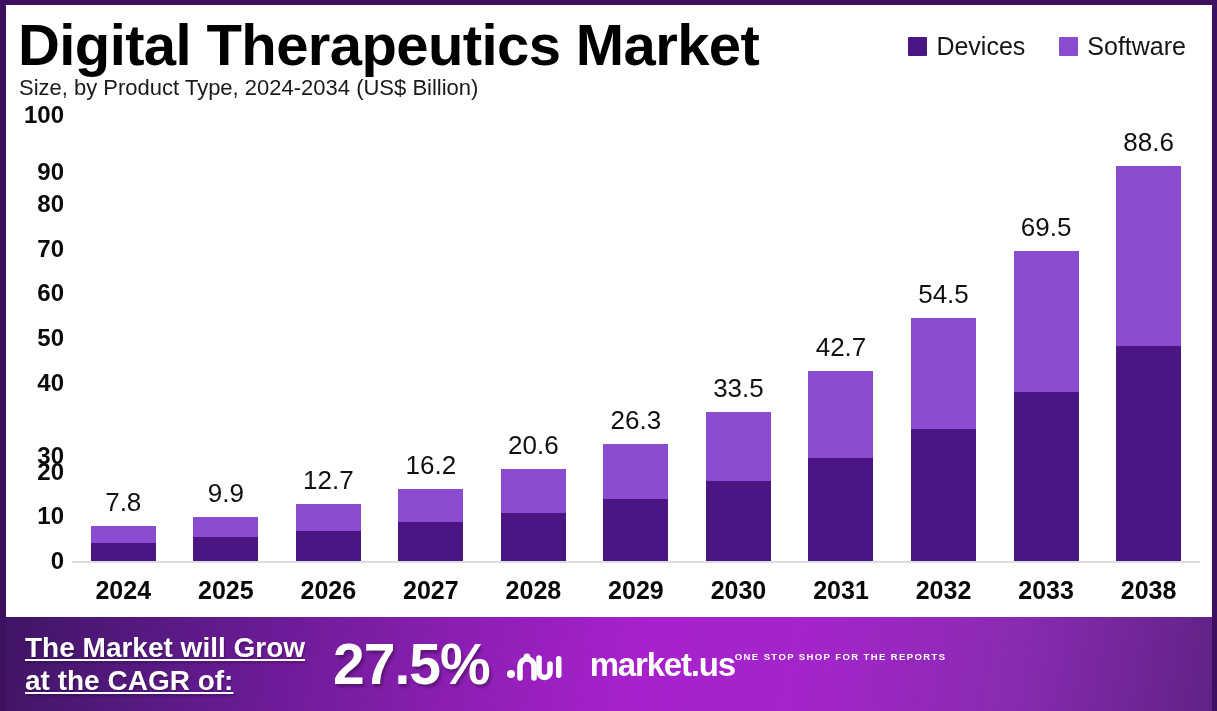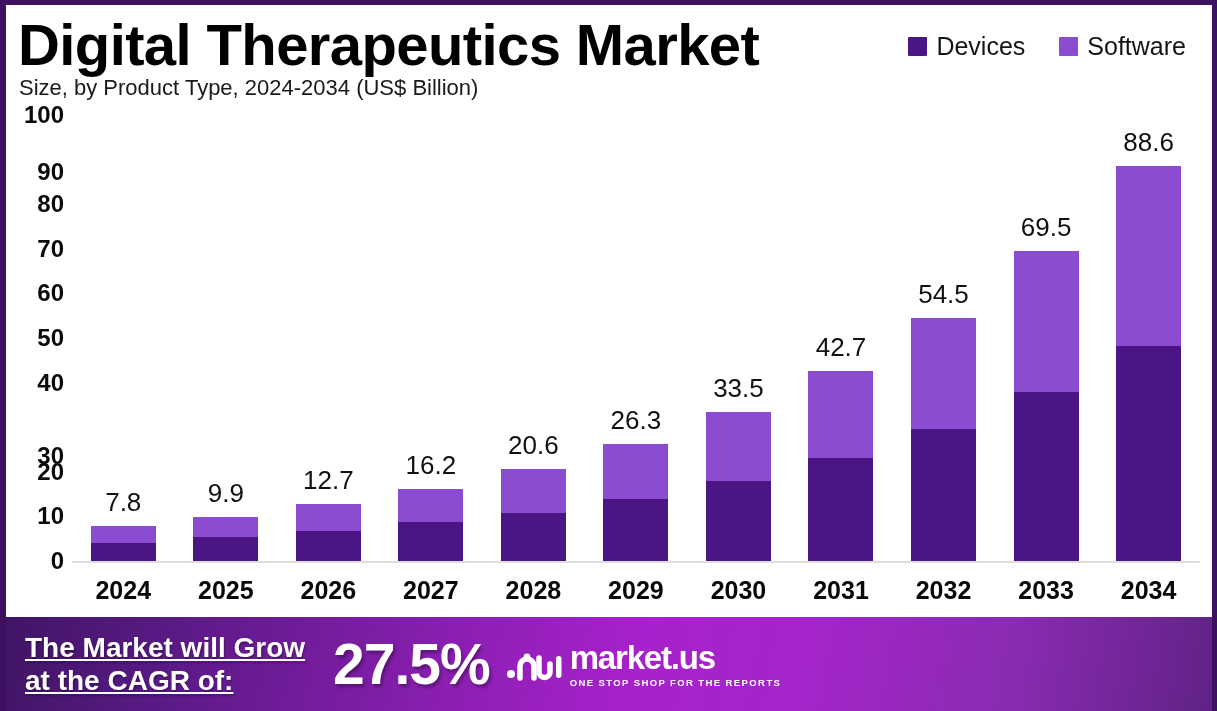--- a/index.html
+++ b/index.html
@@ -120,21 +120,21 @@
   .cagr-block{margin-left:19px;}
   .cagr-value{margin-left:28px;}
   .fc-block{margin-left:22px;}
   .fc-value{margin-left:16px;}
 
   
   .logo{
     display:flex;align-items:center;margin-left:16px;
   }
   .logo-mark{width:60px;height:40px;}
-  .logo-text{margin-left:4px;display:flex;flex-direction:column;}
+  .logo-text{margin-left:24px;display:flex;}
   .logo-word{
     color:#ffffff;font-size:33px;font-weight:bold;letter-spacing:-1.2px;
     line-height:1;white-space:nowrap;
   }
   .logo-tag{
     color:#ffffff;font-size:9.5px;font-weight:bold;letter-spacing:1.4px;
     margin-top:3px;white-space:nowrap;
   }
 </style>
 </head>
@@ -256,21 +256,21 @@
         <div class="x-tick">2024</div>
         <div class="x-tick">2025</div>
         <div class="x-tick">2026</div>
         <div class="x-tick">2027</div>
         <div class="x-tick">2028</div>
         <div class="x-tick">2029</div>
         <div class="x-tick">2030</div>
         <div class="x-tick">2031</div>
         <div class="x-tick">2032</div>
         <div class="x-tick">2033</div>
-        <div class="x-tick">2034</div>
+        <div class="x-tick">2038</div>
       </div>
   </div>
 
   <div class="footer">
 
     <div class="f-block cagr-block">
       <div class="f-text">The Market will Grow
 at the CAGR of:</div>
       <div class="f-big cagr-value">27.5%</div>
     </div>

